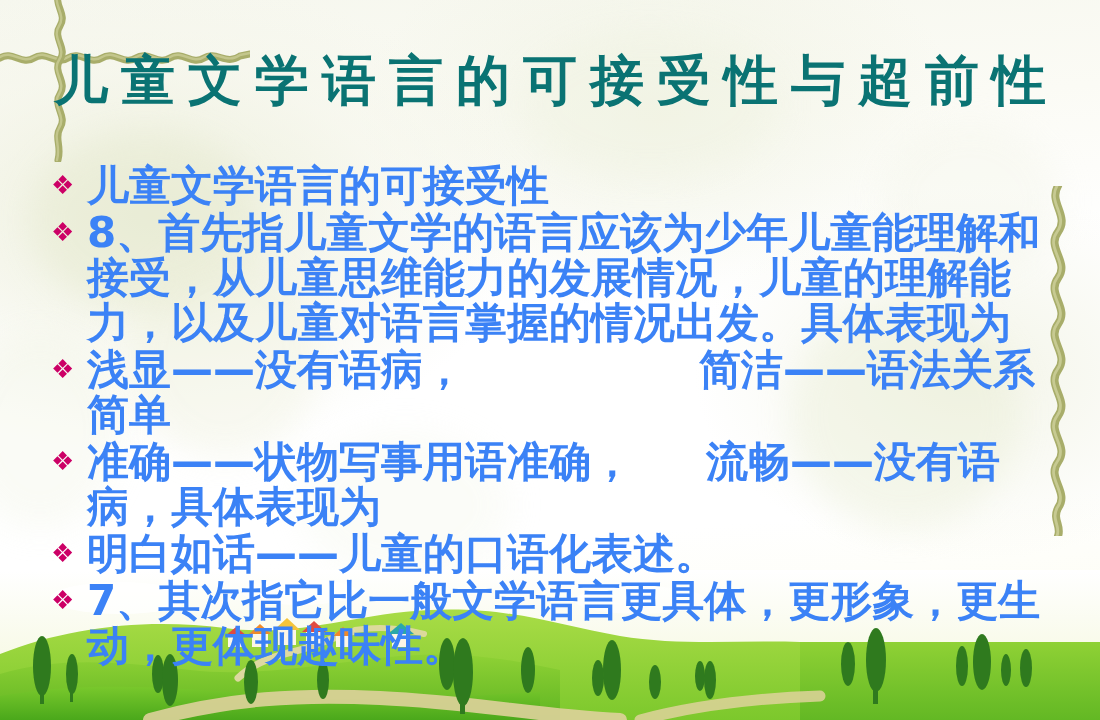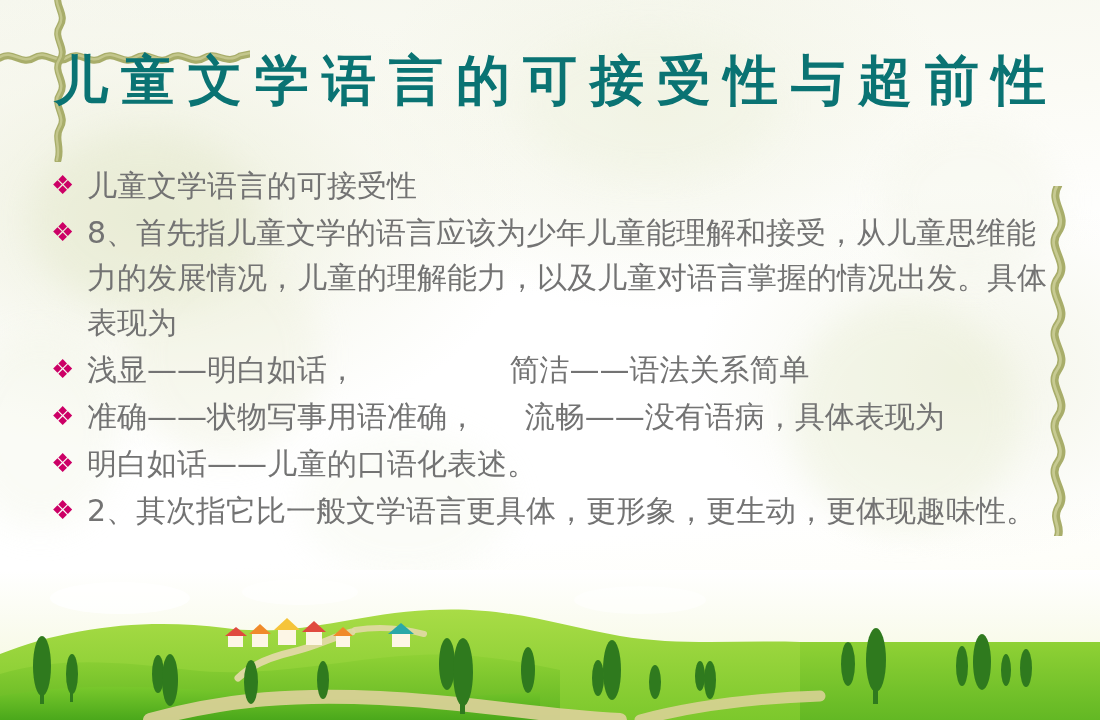--- a/index.html
+++ b/index.html
@@ -95,24 +95,24 @@
     color: #cc0066;
     font-size: 26px;
     line-height: 44px;
     text-align: left;
     padding-left: 5px;
     font-family: "DejaVu Sans", sans-serif;
   }
   .bullet-text {
     flex: 1 1 auto;
     font-family: "DejaVu Sans", "Liberation Sans", sans-serif;
-    font-size: 30px;
-    font-weight: 400;
+    font-size: 42px;
+    font-weight: 700;
     line-height: 45px;
-    color: #737373;
+    color: #3b82f6;
     white-space: pre-wrap;
     word-break: break-all;
     letter-spacing: 0px;
   }
 </style>
 </head>
 <body>
 
 <div class="slide">
 
@@ -237,32 +237,32 @@
       <span class="bullet-text">儿童文学语言的可接受性</span>
     </div>
 
     <div class="bullet-row">
       <span class="bullet-mark">❖</span>
       <span class="bullet-text">8、首先指儿童文学的语言应该为少年儿童能理解和接受，从儿童思维能力的发展情况，儿童的理解能力，以及儿童对语言掌握的情况出发。具体表现为</span>
     </div>
 
     <div class="bullet-row">
       <span class="bullet-mark">❖</span>
-      <span class="bullet-text">浅显——明白如话，                简洁——语法关系简单</span>
+      <span class="bullet-text">浅显——没有语病，                简洁——语法关系简单</span>
     </div>
 
     <div class="bullet-row">
       <span class="bullet-mark">❖</span>
       <span class="bullet-text">准确——状物写事用语准确，     流畅——没有语病，具体表现为</span>
     </div>
 
     <div class="bullet-row">
       <span class="bullet-mark">❖</span>
       <span class="bullet-text">明白如话——儿童的口语化表述。</span>
     </div>
 
     <div class="bullet-row">
       <span class="bullet-mark">❖</span>
-      <span class="bullet-text">2、其次指它比一般文学语言更具体，更形象，更生动，更体现趣味性。</span>
+      <span class="bullet-text">7、其次指它比一般文学语言更具体，更形象，更生动，更体现趣味性。</span>
     </div>
 
   </div>
 </div>
 
 </body></html>

